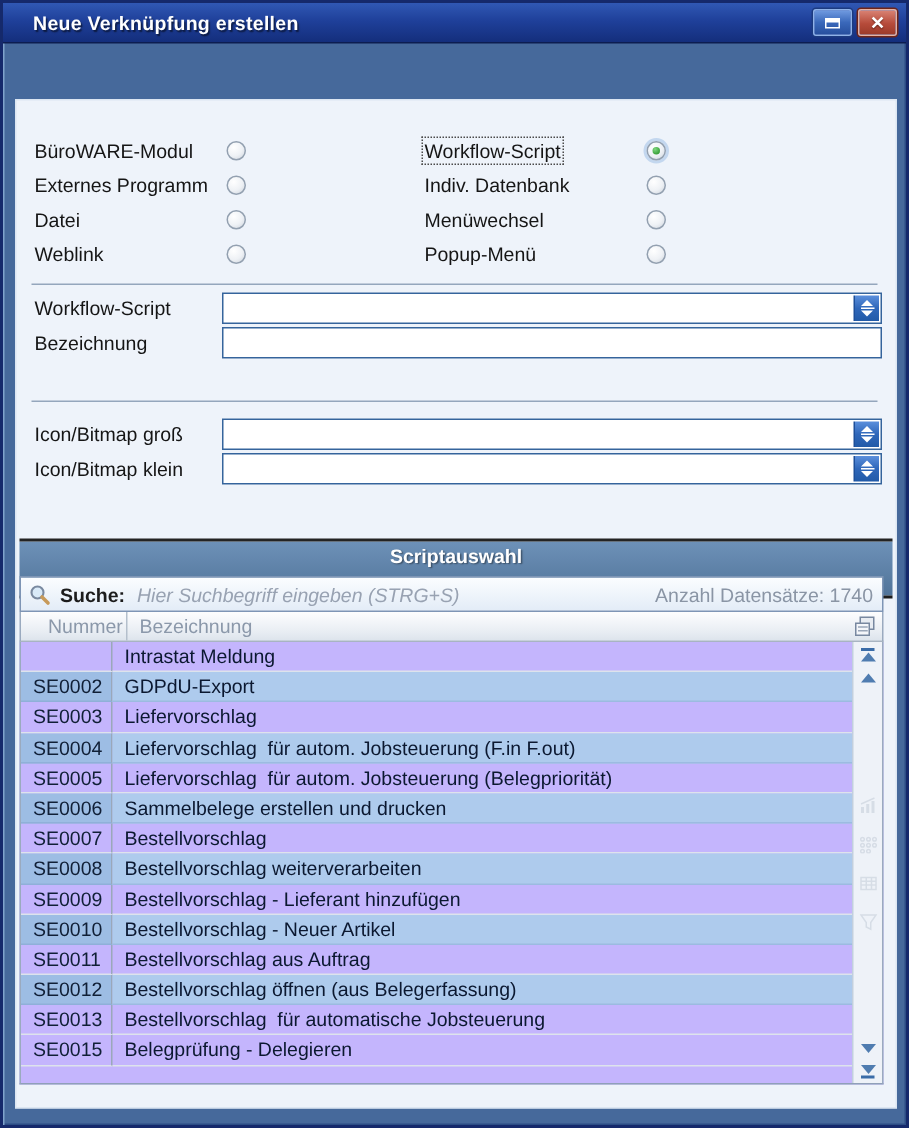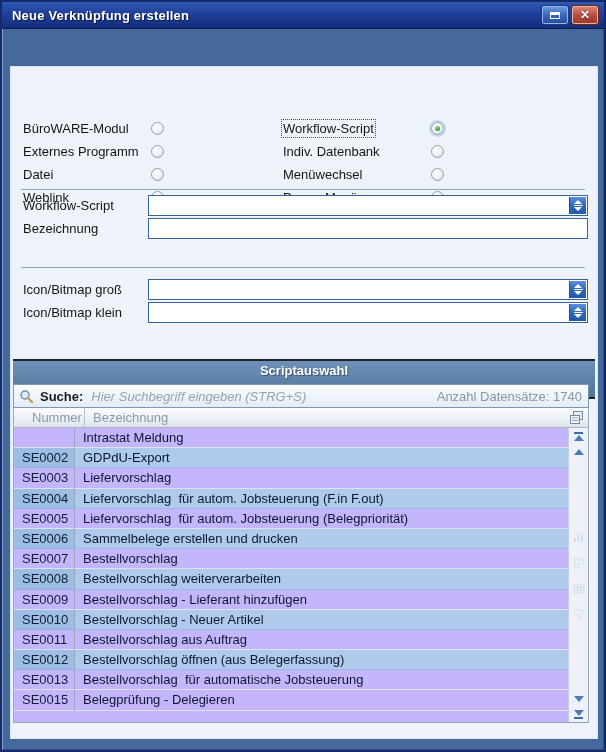--- a/index.html
+++ b/index.html
@@ -10,21 +10,21 @@
                linear-gradient(180deg,#5b84b6,#3a608f);
     background:#46699b;
     border:2px solid #15296b;
     box-shadow: inset 1px 1px 0 #7fa3cc, inset -1px -1px 0 #2c4d85;
   }
   
   .titlebar {
     position:absolute; top:0; left:0; right:0; height:27px;
     background:linear-gradient(180deg,#3058b4 0%,#1f409a 45%,#142e7c 100%);
     border-bottom:1px solid #0c1d50;
-    display:flex; align-items:center; padding-left:10px;
+    display:flex; align-items:center; padding-left:20px;
     color:#fff; font-weight:bold;
   }
   .titlebar .title { text-shadow:1px 1px 1px rgba(0,0,0,.55); letter-spacing:.2px; }
   .winbtns { position:absolute; right:6px; top:4px; display:flex; gap:4px; }
   .winbtn {
     width:26px; height:18px; border-radius:2px; display:flex; align-items:center; justify-content:center;
     cursor:default;
   }
   .winbtn.restore {
     background:linear-gradient(180deg,#6f9ae0 0%,#3a68ba 50%,#274f9e 100%);
@@ -45,21 +45,21 @@
   }
   .grip { width:3px; height:20px; margin-left:5px; border-left:1px solid #ffffff; border-right:1px solid #8099bd; }
   .tool-button { display:flex; align-items:center; gap:6px; margin-left:9px; padding:2px 4px; cursor:default; }
   .tool-button .label { color:#101010; }
   u { text-decoration:underline; }
   
   .content {
     position:absolute; left:8px; top:64px; width:588px; bottom:11px;
     background:#eef3fa; border:1px solid #dce6f2;
   }
-  .row-line { position:absolute; height:18px; display:flex; align-items:center;margin-top:28px; }
+  .row-line { position:absolute; height:18px; display:flex; align-items:center; }
   .lbl { color:#151515; }
   .radio {
     position:absolute; width:13px; height:13px; border-radius:50%;
     border:1px solid #93a0b0;
     background:radial-gradient(circle at 35% 30%, #ffffff 0%, #eef1f5 55%, #ccd3dc 100%);
   }
   .radio.checked { box-shadow:0 0 0 2px #c3d7ef; }
   .radio.checked::after {
     content:""; position:absolute; left:3px; top:3px; width:5px; height:5px; border-radius:50%;
     background:radial-gradient(circle at 35% 30%, #7fd87f, #1e8a1e);

